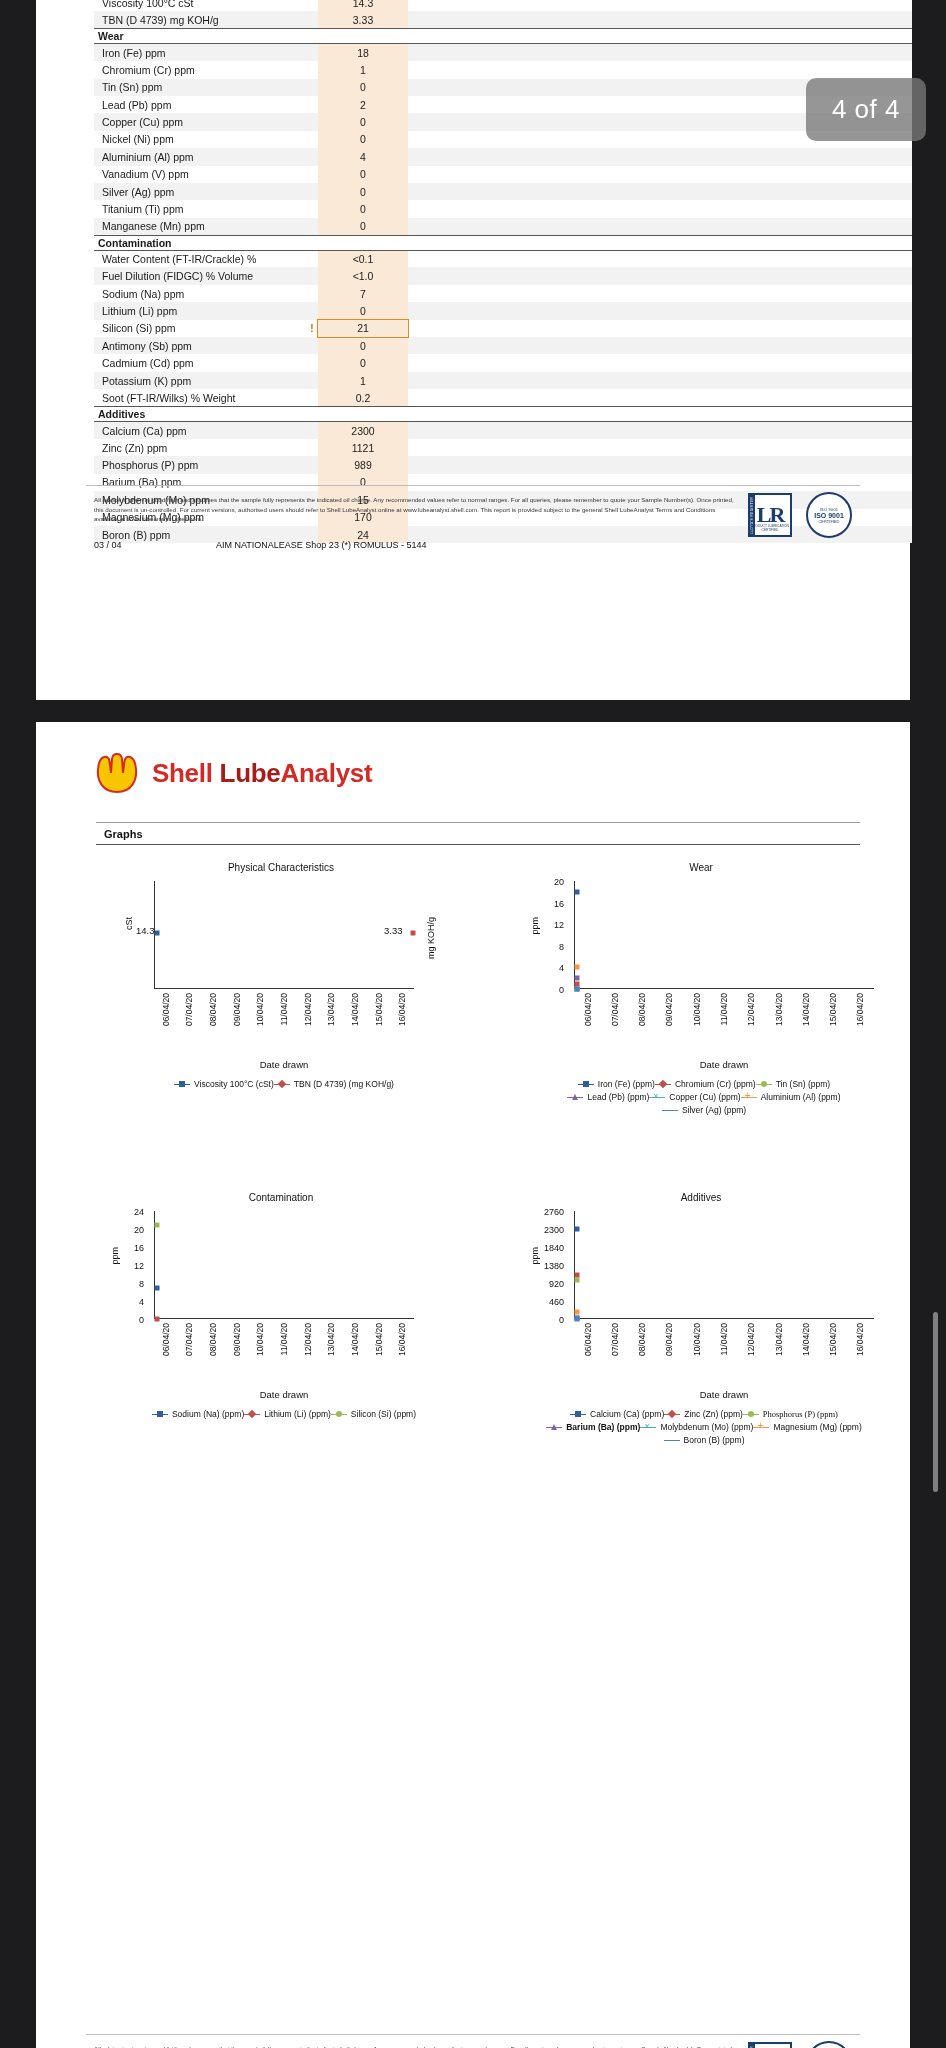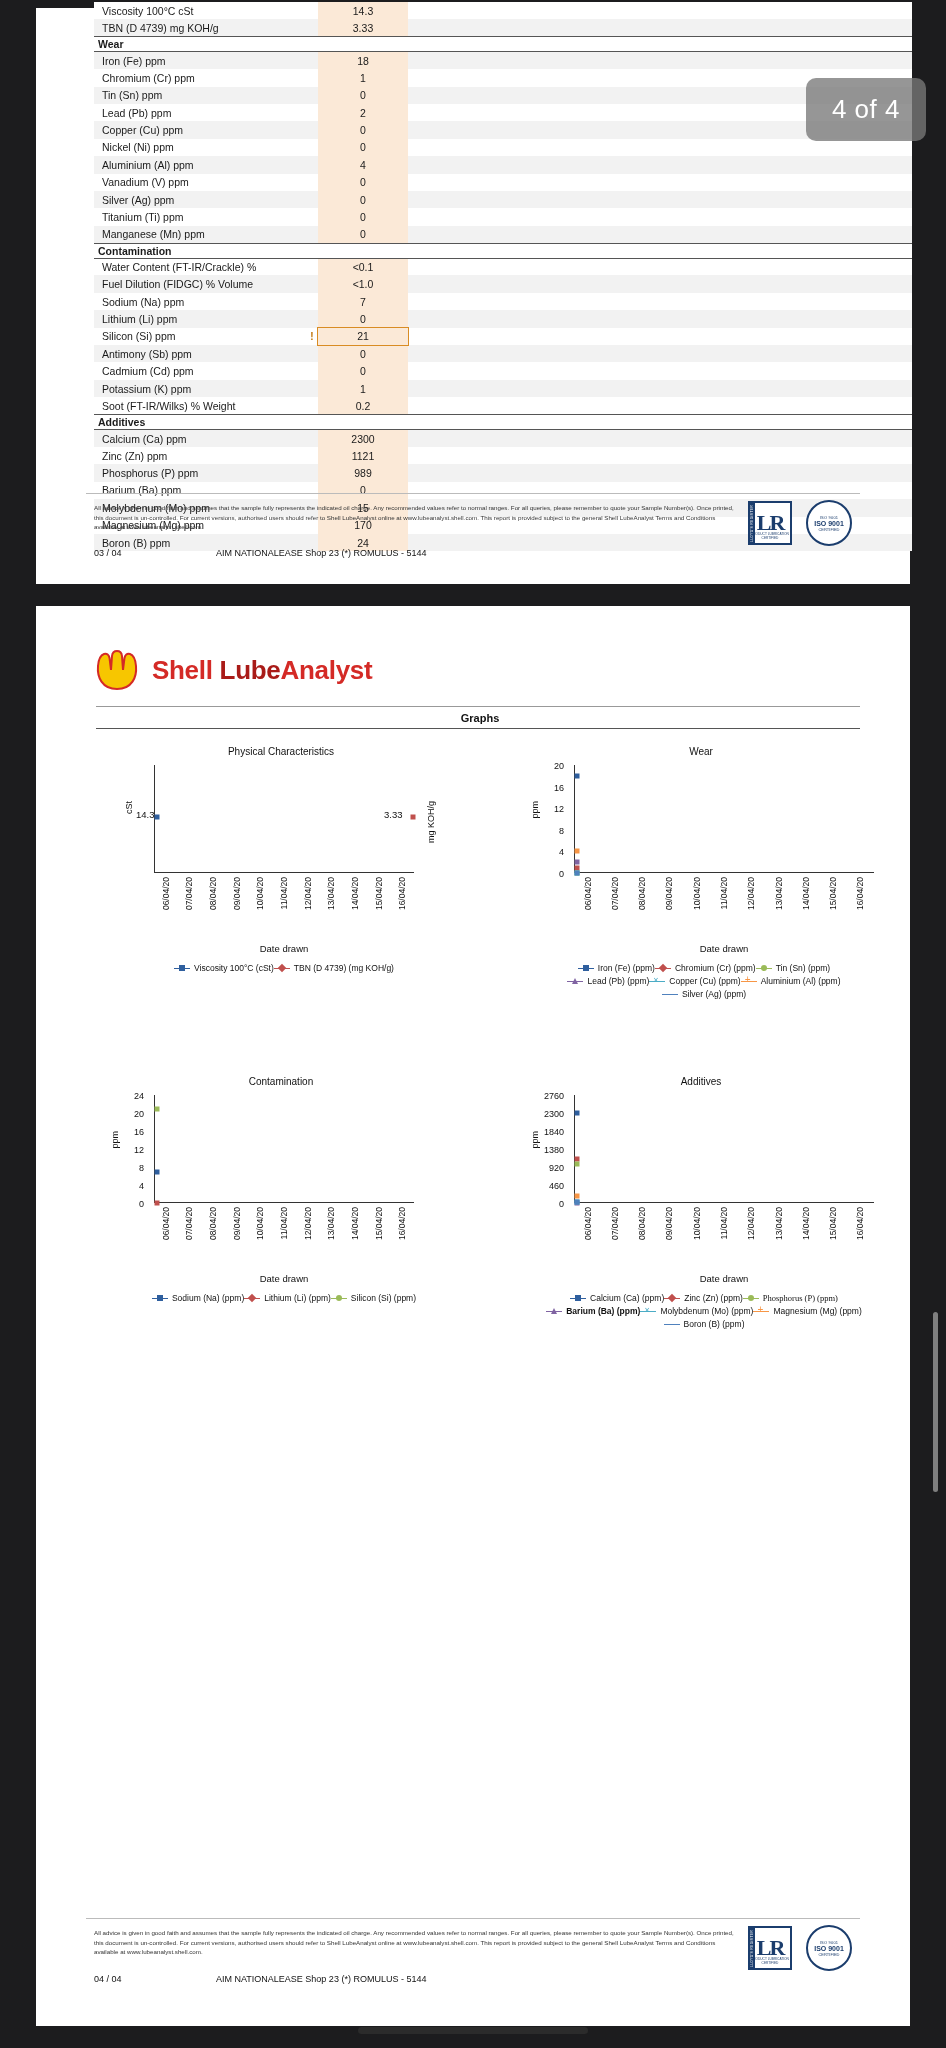--- a/index.html
+++ b/index.html
@@ -18,21 +18,21 @@
     overflow: hidden;
   }
 
   
   .page {
     position: relative;
     background: #ffffff;
     margin: 0 auto;
     width: 874px;
   }
-  .page.page1 { height: 576px; margin-top: 8px; }
+  .page.page1 { height: 700px; margin-top: 0; }
   .page.page2 { height: 1420px; margin-top: 22px; }
 
   .page-inner {
     position: absolute;
     left: 50px; right: 50px;
     top: 0; bottom: 0;
   }
 
   
   .page-indicator {
@@ -154,38 +154,37 @@
   .pagetitle {
     position: absolute;
     left: 130px;
     font-size: 9px;
     color: #111;
   }
 
   
   .brand {
     position: absolute;
-    left: 10px; top: 44px;
+    left: 10px; top: 31px;
     display: flex; align-items: center; gap: 14px;
   }
   .pecten { width: 42px; height: 40px; position: relative; }
   .brand-text {
     font-size: 26px; font-weight: bold; color: #d42a26;
     letter-spacing: -0.3px;
   }
   .brand-text .b2 { color: #a91b18; }
   .graphs-head {
     position: absolute;
     left: 10px; top: 100px; right: 0;
   }
   .graphs-head .rule-top { border-top: 1px solid #999; }
   .graphs-head .gtitle {
     font-size: 11px; font-weight: bold; color: #111;
     padding: 5px 4px 4px 8px;
-    text-align: center;
   }
   .graphs-head .rule-bot { border-top: 1px solid #555; }
 
   
   .chart-grid {
     position: absolute;
     left: 0; right: 0; top: 140px;
   }
   .chart {
     position: absolute;

